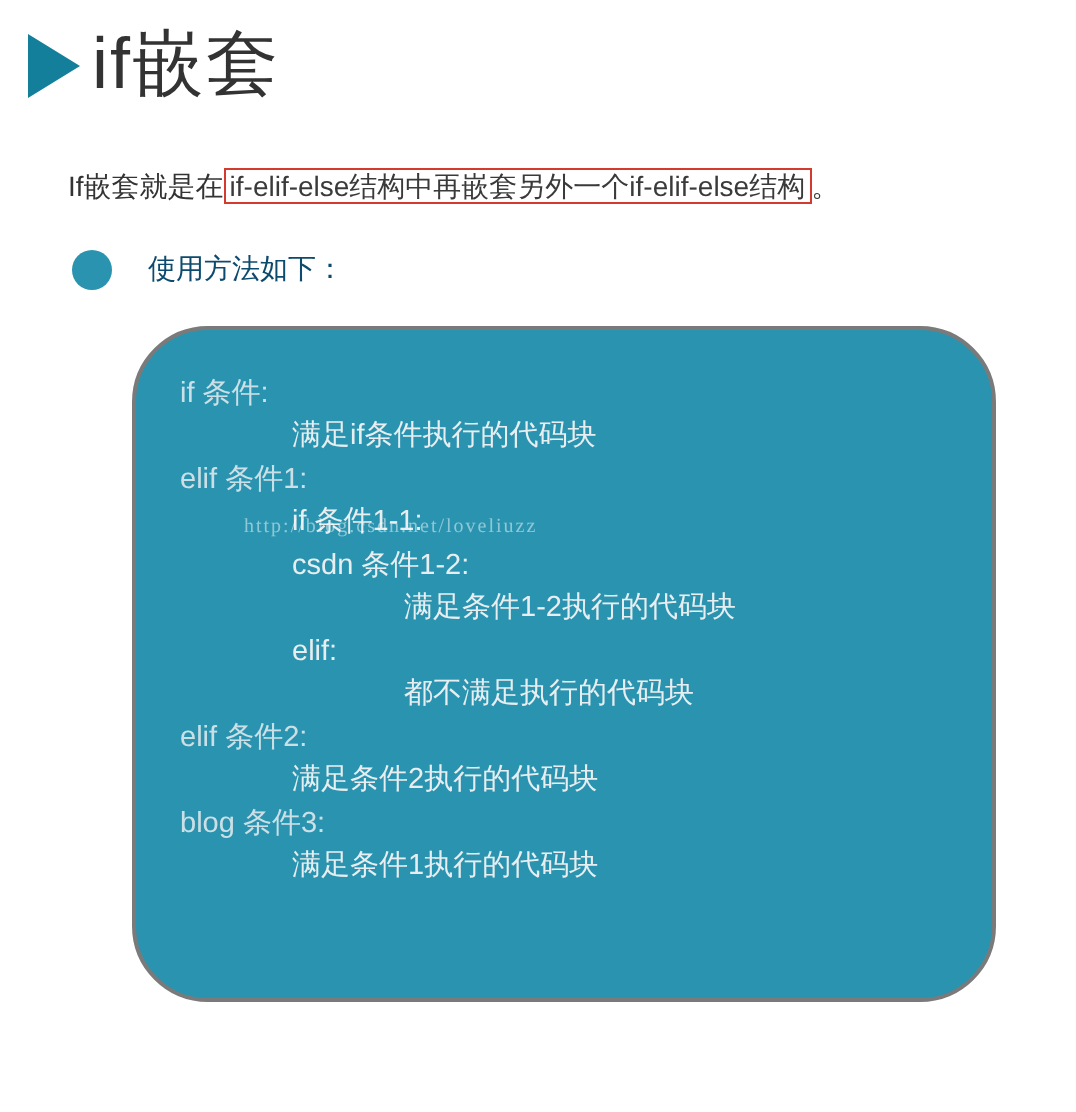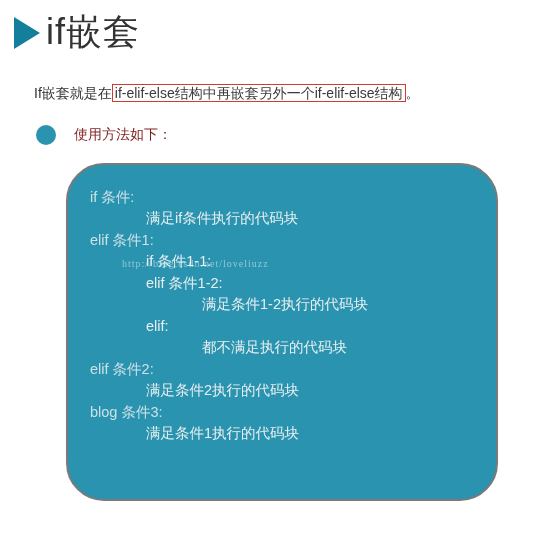--- a/index.html
+++ b/index.html
@@ -45,21 +45,21 @@
     margin: 22px 0 0 36px;
   }
   .bullet-circle {
     width: 20px; height: 20px;
     background: #2a94b0;
     border-radius: 50%;
     margin-right: 18px;
   }
   .usage-text {
     font-size: 14px;
-    color: #7f1d1d;
+    color: #0c4a6e;
   }
   .code-box {
     margin: 18px 0 0 66px;
     width: 432px;
     height: 338px;
     background: #2a94b0;
     border: 2px solid #7a7a7a;
     border-radius: 38px;
     padding: 22px 14px 14px 22px;
     color: #e8eef0;
@@ -99,21 +99,21 @@
   <div class="usage-text">使用方法如下：</div>
 </div>
 
 <div class="code-box">
   <div class="watermark">http://blog.csdn.net/loveliuzz</div>
   <div id="code-lines">
       <div class="c0 cond">if 条件:</div>
       <div class="c1">满足if条件执行的代码块</div>
       <div class="c0 cond">elif 条件1:</div>
       <div class="c1">if 条件1-1:</div>
-      <div class="c1">elif 条件1-2:</div>
+      <div class="c1">csdn 条件1-2:</div>
       <div class="c2">满足条件1-2执行的代码块</div>
       <div class="c1">elif:</div>
       <div class="c2">都不满足执行的代码块</div>
       <div class="c0 cond">elif 条件2:</div>
       <div class="c1">满足条件2执行的代码块</div>
       <div class="c0 cond">blog 条件3:</div>
       <div class="c1">满足条件1执行的代码块</div>
     </div>
 </div>
 

